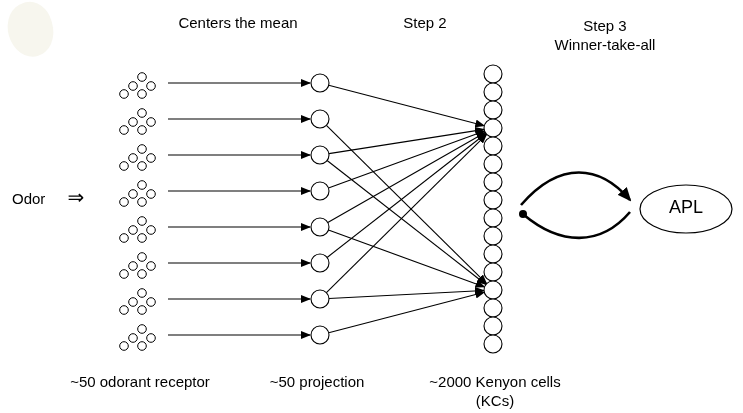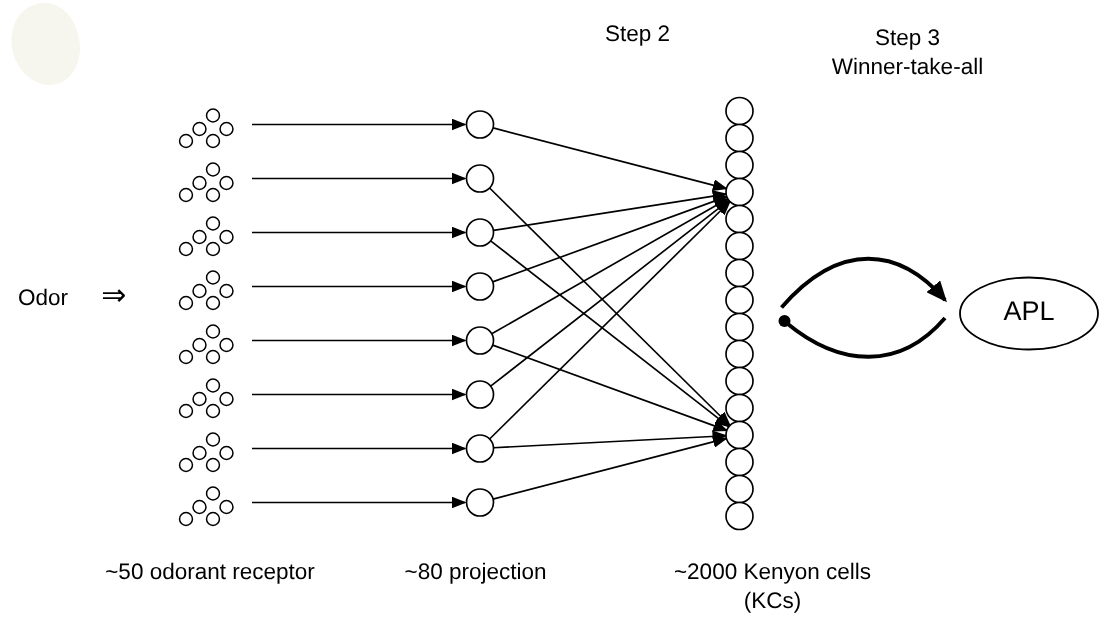--- a/index.html
+++ b/index.html
@@ -8,49 +8,50 @@
   .blob { position: absolute; left: 8px; top: 2px; width: 45px; height: 55px;
           background: #f7f6ee; border-radius: 50% 45% 50% 50%; transform: rotate(-15deg); }
   .lbl { position: absolute; font-size: 15px; line-height: 19px; text-align: center; white-space: nowrap; }
   .lbl span { display: block; }
   #step1 { left: 168px; top: 13px; width: 140px; }
   #step2 { left: 350px; top: 13px; width: 150px; text-align: center; }
   #step3 { left: 545px; top: 16px; width: 120px; }
   #odor { left: 12px; top: 188px; text-align: right; }
   #cap-orn { left: 40px; top: 372px; width: 200px; }
   #cap-pn { left: 252px; top: 372px; width: 130px; }
-  #cap-kc { left: 435px; top: 372px; width: 160px; }
+  #cap-kc { left: 415px; top: 372px; width: 160px; }
   #apl-text { left: 640px; top: 198px; width: 92px; font-size: 18px; }
   svg { position: absolute; left: 0; top: 0; }
 </style>
 </head>
 <body>
 
 <div class="blob"></div>
 
 <div class="lbl" id="step1">
+  <span>Centers the mean</span>
 </div>
 <div class="lbl" id="step2">
   <span>Step 2</span>
 </div>
 <div class="lbl" id="step3">
   <span>Step 3</span>
   <span>Winner-take-all</span>
 </div>
 
 <div class="lbl" id="odor">
   <span style="display:inline">Odor</span>
   <span style="display:inline;margin-left:18px;font-size:20px">⇒</span>
 </div>
 
 <div class="lbl" id="cap-orn">
   <span>~50 odorant receptor</span>
 </div>
 <div class="lbl" id="cap-pn">
-  <span>~80 projection</span>
+  <span>~50 projection</span>
 </div>
 <div class="lbl" id="cap-kc">
   <span>~2000 Kenyon cells</span>
   <span>(KCs)</span>
 </div>
 
 <svg id="net" width="743" height="413">
   <defs>
     <marker id="ah" markerWidth="10" markerHeight="8" refX="9" refY="4" orient="auto" markerUnits="userSpaceOnUse">
       <path d="M0,0 L10,4 L0,8 Z" fill="#000"></path>

